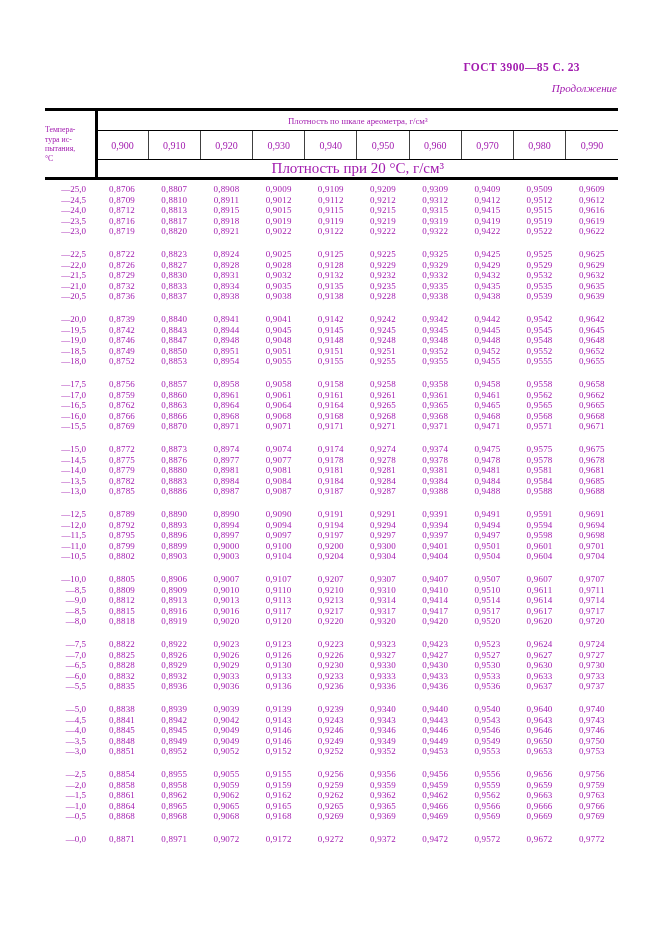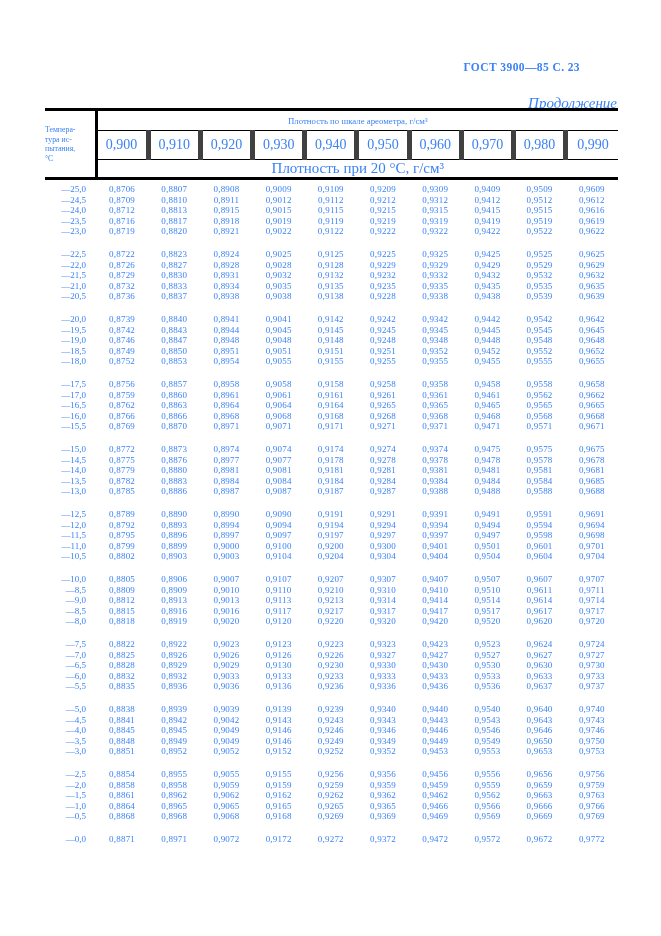--- a/index.html
+++ b/index.html
@@ -1,32 +1,32 @@
 <!DOCTYPE html>
 <html><head>
 <meta charset="utf-8">
 <style>
   html,body{margin:0;padding:0;background:#e8e8e8;}
   .page{
     position:relative;
     width:661px;height:936px;
     background:#ffffff;
     font-family:"Liberation Serif","DejaVu Serif",serif;
-    color:#3b82f6;
+    color:#a21caf;
     overflow:hidden;
     margin:0 auto;
   }
   .doc-ref{
     position:absolute;top:61px;right:81px;
     font-weight:bold;font-size:11.5px;letter-spacing:0.4px;
     white-space:nowrap;
   }
   .continuation{
-    position:absolute;top:95px;right:44px;
-    font-style:italic;font-size:15px;
+    position:absolute;top:82px;right:44px;
+    font-style:italic;font-size:11px;
     white-space:nowrap;
   }
   table.density-table{
     position:absolute;left:45px;top:108px;
     width:573px;
     border-collapse:collapse;table-layout:fixed;
     border-top:3px solid #000;
   }
   col.temp-col{width:51px;}
   col.data-col{width:52.2px;}
@@ -35,24 +35,24 @@
     border-right:3px solid #000;
     border-bottom:3px solid #000;
     font-size:7.8px;line-height:9.5px;
     text-align:left;vertical-align:middle;
   }
   th.scale-header{
     font-size:8.8px;height:19px;text-align:center;vertical-align:middle;
     border-bottom:1px solid #000;
   }
   tr.scale-values th{
-    font-size:14px;height:28px;text-align:center;vertical-align:middle;
+    font-size:10px;height:28px;text-align:center;vertical-align:middle;
     border-bottom:1px solid #000;
   }
-  tr.scale-values th + th{border-left:5px solid #404040;margin-left:44px;}
+  tr.scale-values th + th{border-left:1px solid #404040;margin-left:44px;}
   th.density20-header{
     font-size:15px;height:17px;text-align:center;vertical-align:middle;
     border-bottom:3px solid #000;
   }
   tbody td{
     font-size:9px;line-height:10.5px;height:10.5px;padding:0;
     vertical-align:bottom;white-space:nowrap;
   }
   tbody td.temp{text-align:right;padding-right:10px;}
   tbody td.val{text-align:center;letter-spacing:0.2px;}

